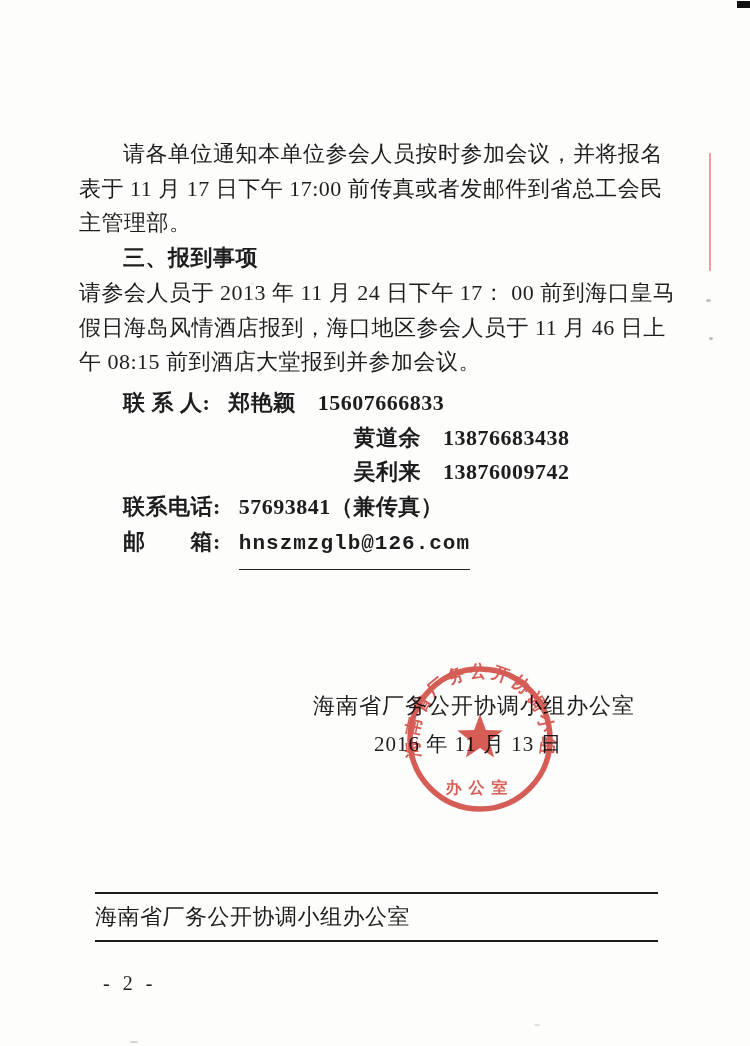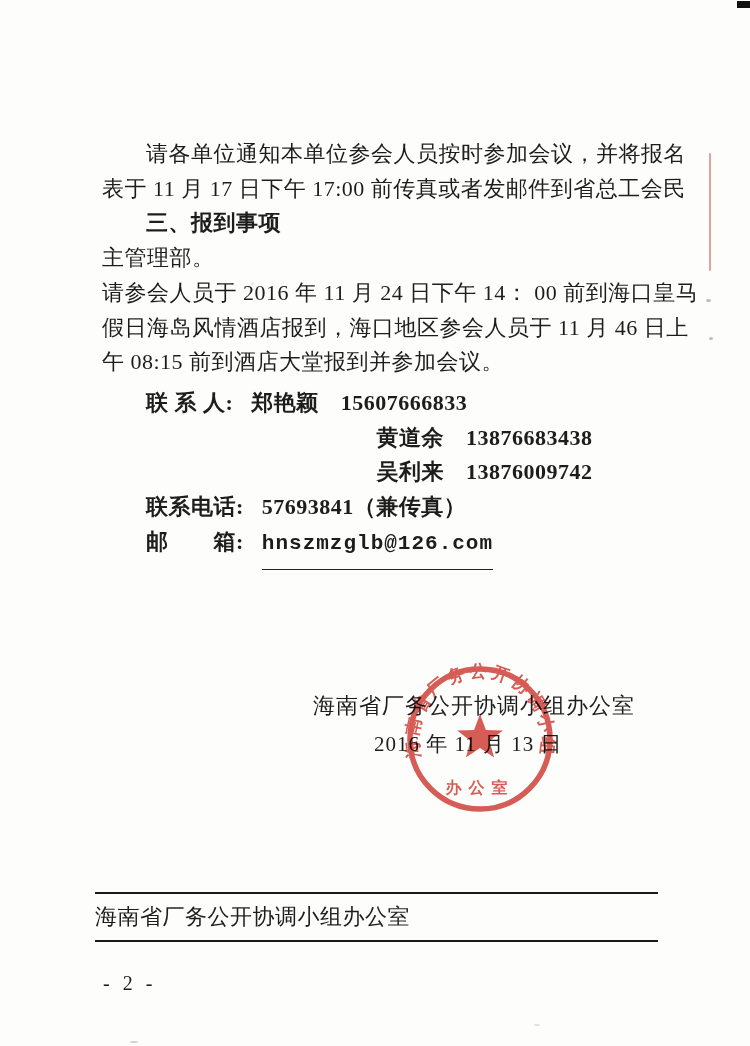--- a/index.html
+++ b/index.html
@@ -5,21 +5,21 @@
   html,body{margin:0;padding:0;}
   body{
     width:750px;height:1046px;position:relative;overflow:hidden;
     background:#fdfdfc;
     font-family:"Liberation Serif","DejaVu Serif",serif;
     color:#1d1d1d;
   }
   .page{position:absolute;inset:0;}
   
   .content{
-    position:absolute;left:102px;top:137px;width:600px;
+    position:absolute;left:79px;top:137px;width:600px;
     font-size:22px;line-height:34.7px;
     letter-spacing:0.5px;
   }
   .line{white-space:nowrap;}
   .indent{padding-left:44px;}
   .heading{
     font-family:"Liberation Sans","DejaVu Sans",sans-serif;
     font-weight:bold;padding-left:44px;font-size:22px;
   }
   .contacts{margin-top:6px;font-weight:bold;}
@@ -54,23 +54,23 @@
   .sp5{left:251px;top:282px;width:3px;height:3px;background:rgba(160,160,160,0.25);}
 </style>
 </head>
 <body>
 
 <div class="page">
 
   <div class="content">
     <div class="line indent">请各单位通知本单位参会人员按时参加会议，并将报名</div>
     <div class="line">表于 11 月 17 日下午 17:00 前传真或者发邮件到省总工会民</div>
+    <div class="line">主管理部。</div>
     <div class="line heading">三、报到事项</div>
-    <div class="line">主管理部。</div>
-    <div class="line">请参会人员于 2016 年 11 月 24 日下午 14： 00 前到海口皇马</div>
+    <div class="line">请参会人员于 2013 年 11 月 24 日下午 17： 00 前到海口皇马</div>
     <div class="line">假日海岛风情酒店报到，海口地区参会人员于 11 月 46 日上</div>
     <div class="line">午 08:15 前到酒店大堂报到并参加会议。</div>
 
     <div class="contacts">
       <div class="line indent">
         <span class="lbl">联 系 人:</span>
         <span class="person-name">郑艳颖</span>
         <span>15607666833</span>
       </div>
       <div class="line contact-cont">

